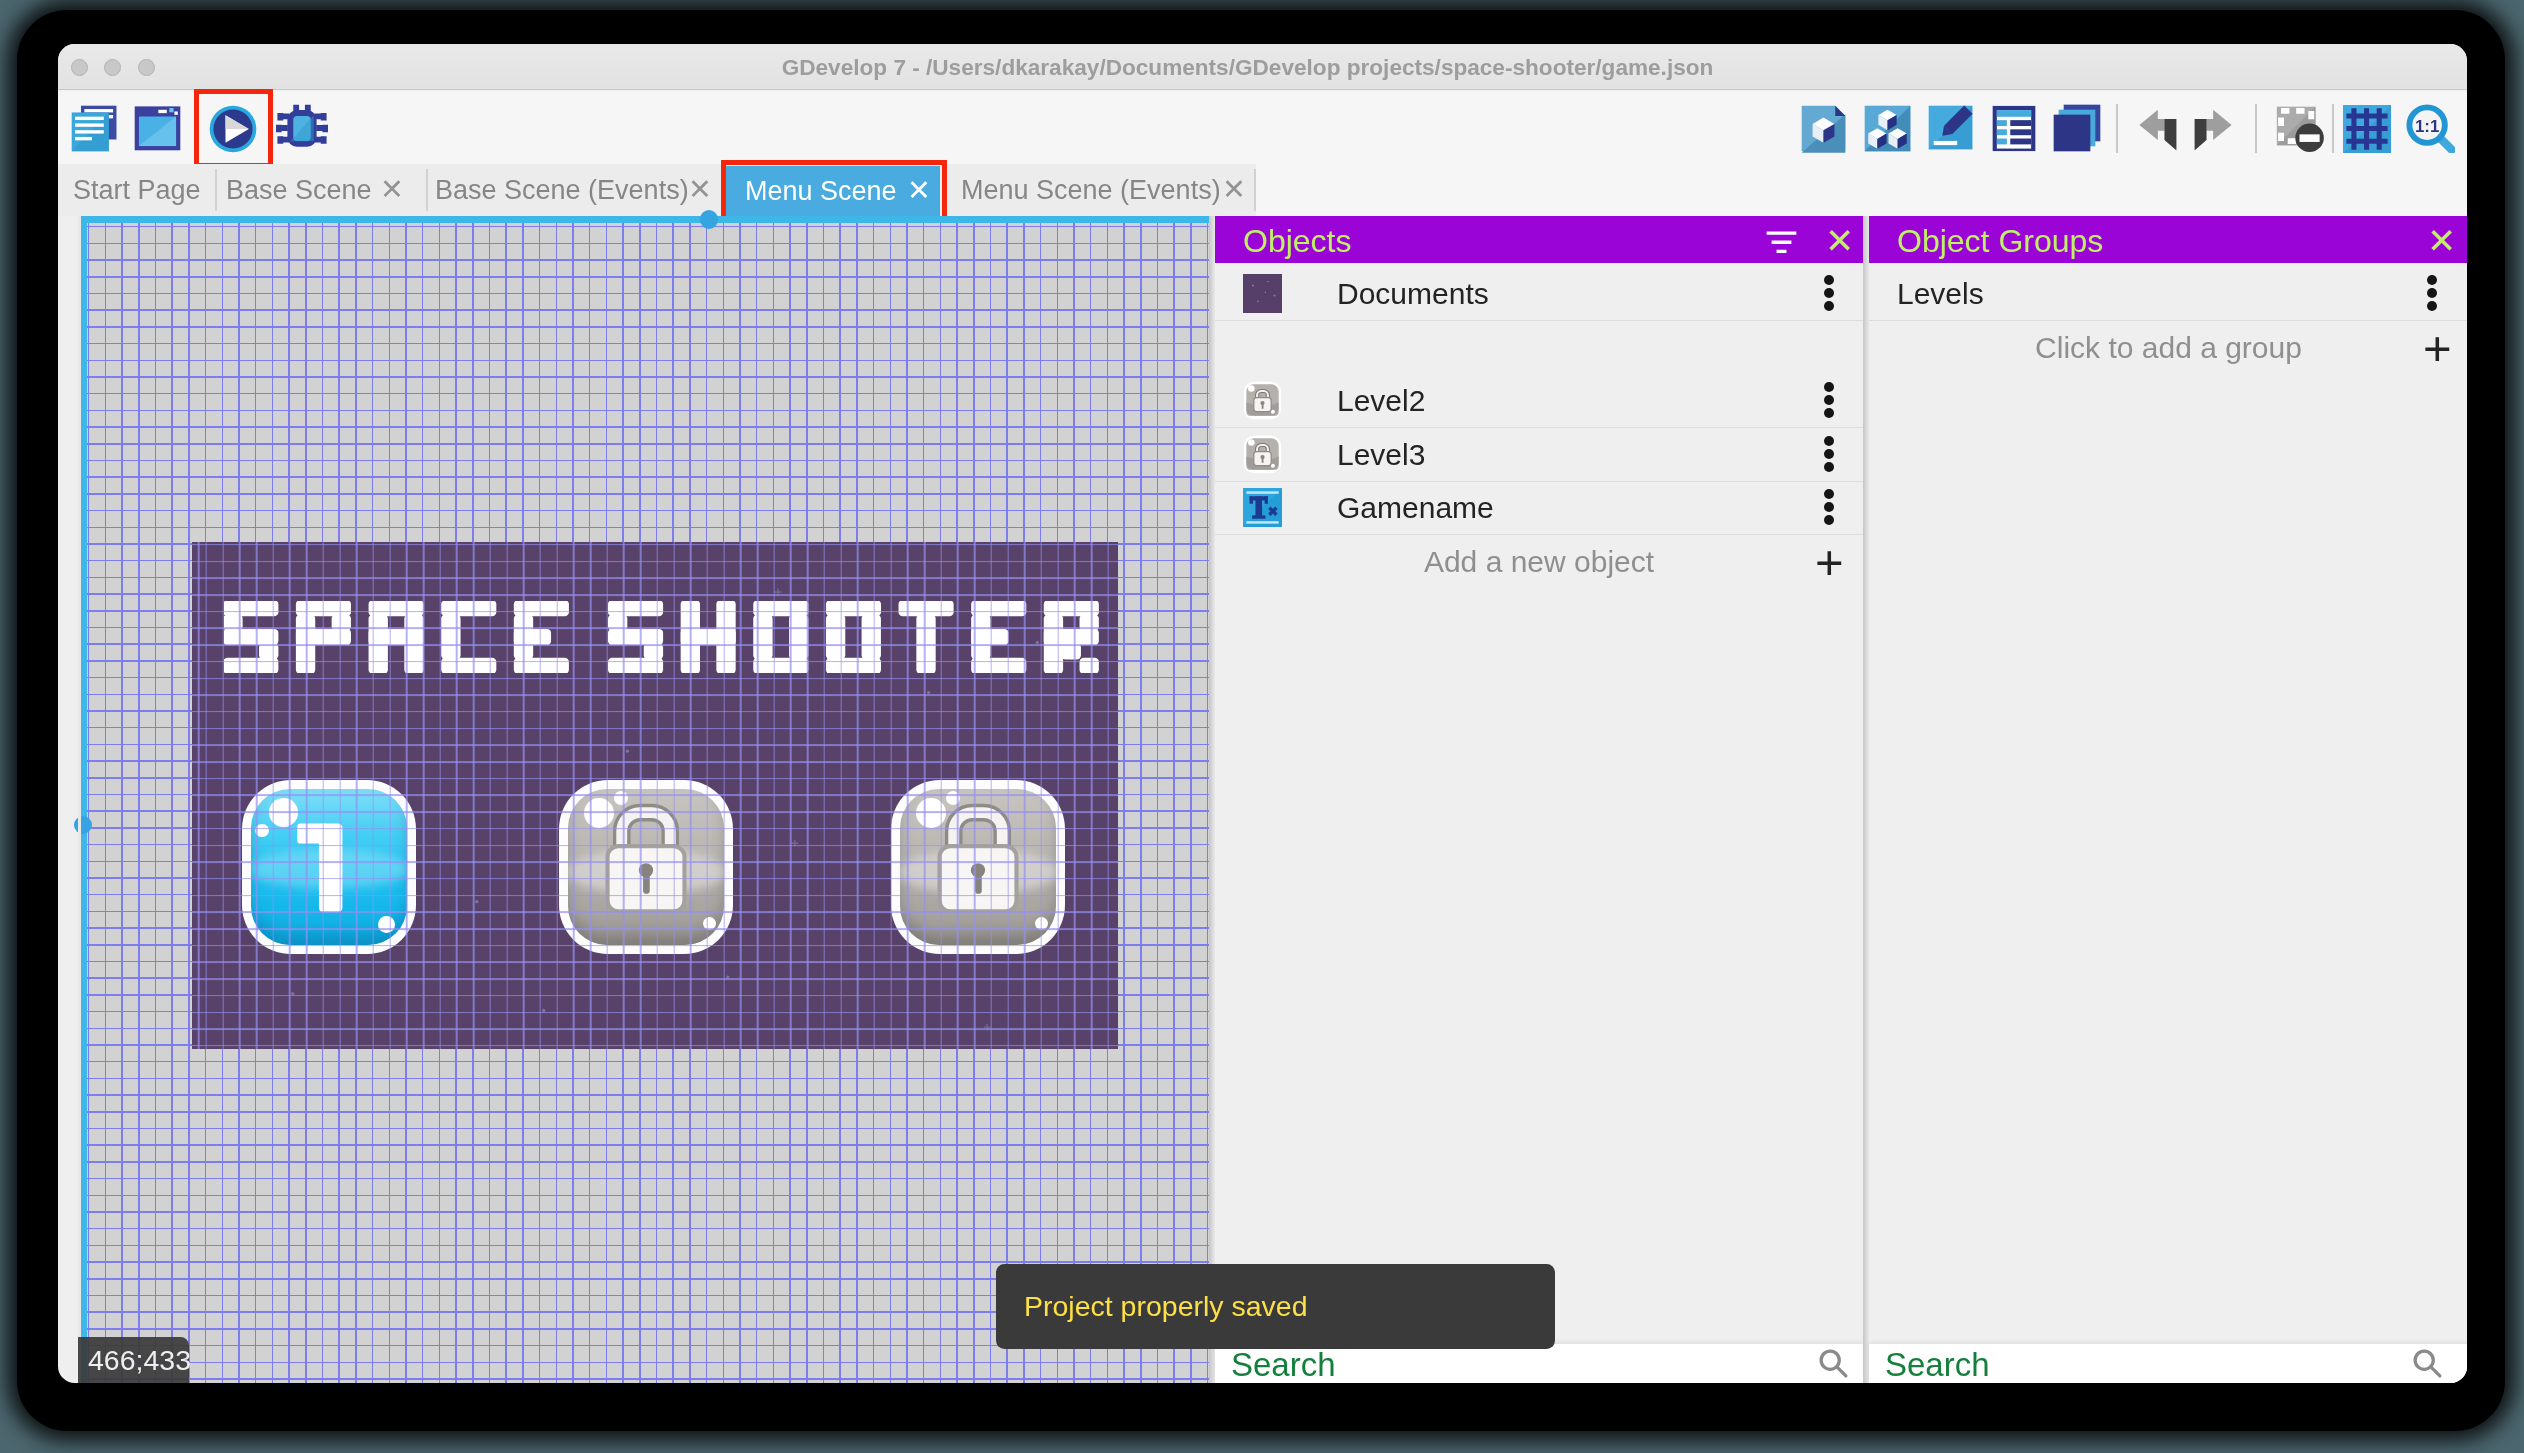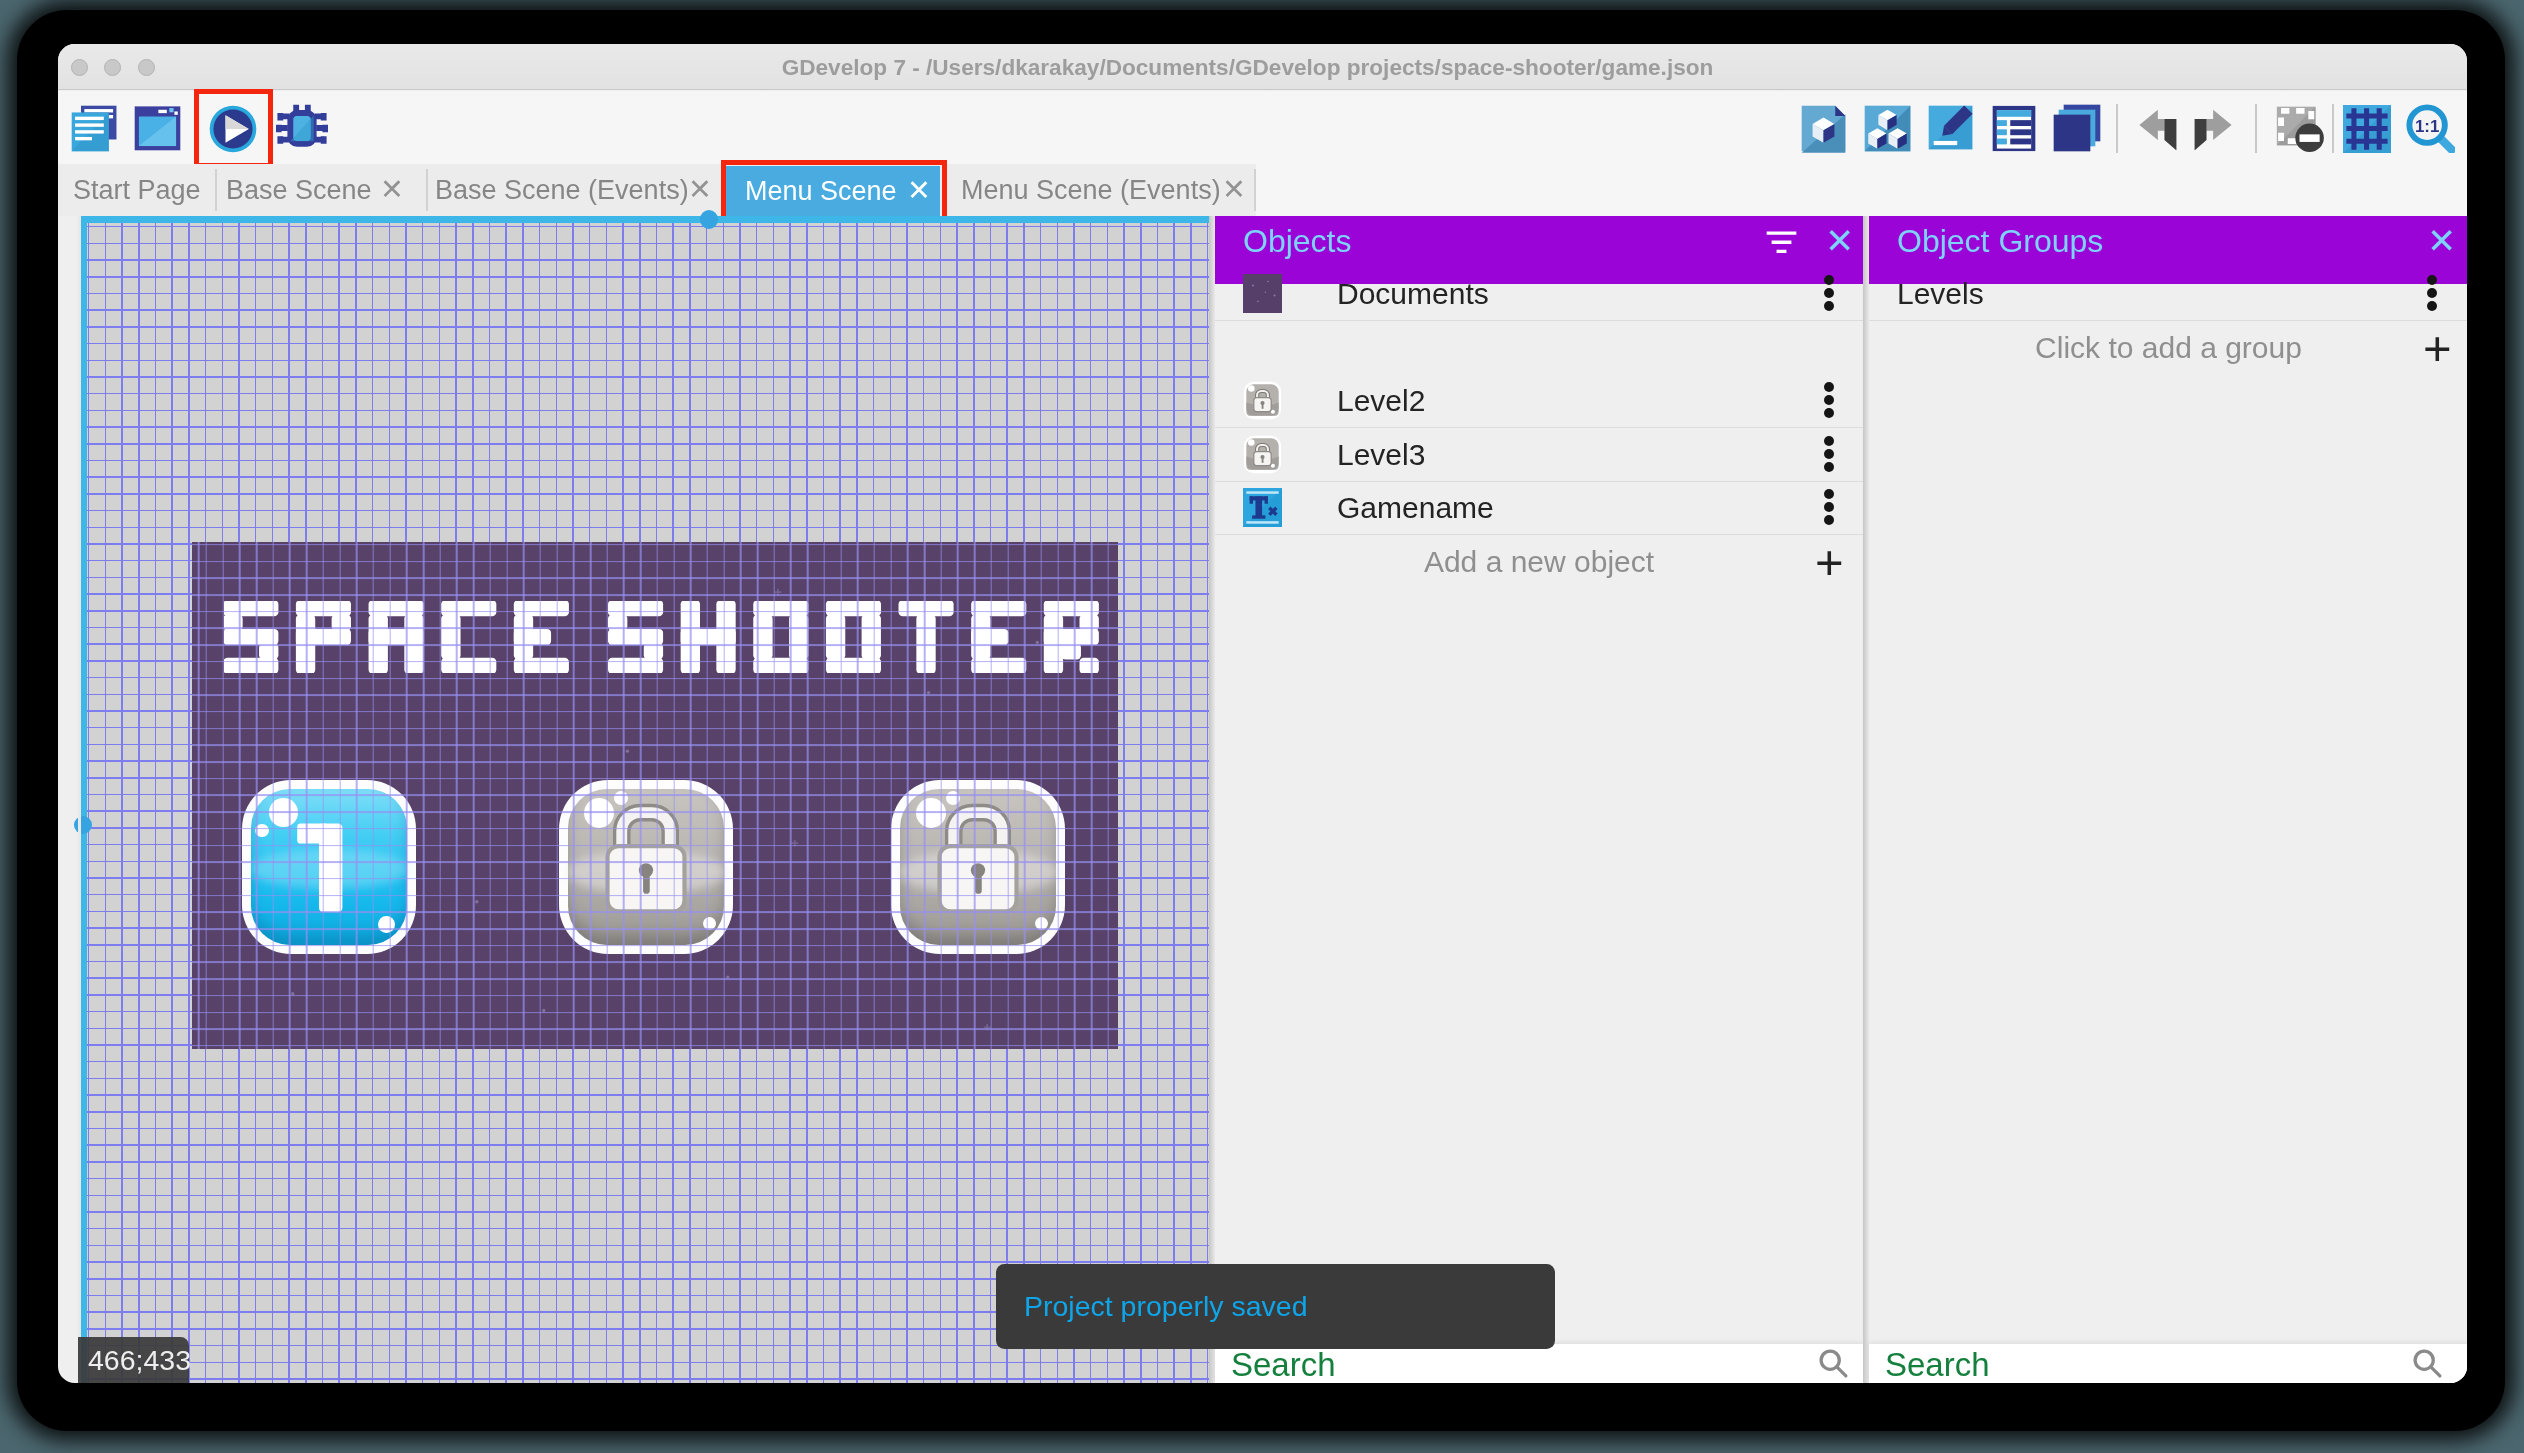--- a/index.html
+++ b/index.html
@@ -35,33 +35,33 @@
 .btn { position:absolute; width:174px; height:174px; border-radius:49px; background:#fdfdfd; box-shadow:0 5px 2.5px rgba(90,70,110,0.35); }
 .btn-in { position:absolute; left:9.2px; top:9.2px; width:156px; height:156px; border-radius:39px; overflow:hidden; }
 .btn-in.gray { background:linear-gradient(#c8c5c1 0%,#bab7b3 40%,#b1aeaa 58%,#a8a5a1 78%,#9a9793 100%); box-shadow:inset 0 -10px 13.4px rgba(60,55,50,0.27); }
 .btn-in.blue { background:linear-gradient(#7fdef8 0%,#46cff4 28%,#21c2f1 55%,#14b6ea 78%,#0fa9dd 100%); box-shadow:inset 0 -10px 13.4px rgba(0,90,140,0.3); }
 .gloss-g { position:absolute; left:6.7px; top:70px; width:161px; height:44px; background:rgba(238,236,233,0.5); border-radius:50%; filter:blur(5px); }
 .gloss-b { position:absolute; left:6.7px; top:69px; width:161px; height:40px; background:rgba(205,243,252,0.33); border-radius:50%; filter:blur(5px); }
 .bub { position:absolute; background:#fff; border-radius:50%; }
 #coord { position:absolute; left:0px; top:1121px; width:111px; height:47px; background:rgba(58,58,58,0.92); border-radius:0 8.4px 0 0; color:#eee; font-size:28.5px; line-height:47px; padding-left:10px; z-index:8;}
 .vdiv { position:absolute; top:0; width:5.9px; height:1168px; background:linear-gradient(to right,#c6c6c6,#e9e9e9); }
 .panel { position:absolute; top:0; height:1168px; background:#efefef; }
-.phead { position:absolute; left:0; top:0; width:100%; height:68px; background:#9b04d6; color:#7dd3fc; }
+.phead { position:absolute; left:0; top:0; width:100%; height:47px; background:#9b04d6; color:#bef264; }
 .phead .t { position:absolute; left:28px; top:0; height:51px; line-height:51px; font-size:32px; }
 .phead .x { position:absolute; top:0; height:51px; line-height:49px; font-size:35px; font-weight:300; }
 .row { position:absolute; left:0; width:100%; height:54px; border-bottom:1.7px solid #dcdcdc; }
 .ricon { position:absolute; left:28px; top:6.7px; width:39px; height:39px; }
 .rlabel { position:absolute; left:122px; top:0; height:54px; line-height:54px; font-size:30px; color:#232323; }
 .dots { position:absolute; width:11.7px; height:40px; }
 .dots i { display:block; width:10px; height:10px; border-radius:50%; background:#151515; margin-bottom:3.3px; }
 .addlbl { position:absolute; left:0; width:100%; text-align:center; height:54px; line-height:54px; font-size:30px; color:#8f8f8f; }
 .plus { position:absolute; font-size:49px; color:#222; font-weight:300; line-height:39px; }
 .search { position:absolute; left:0; top:1128px; width:100%; height:40px; background:#fff; box-shadow:0 -2.5px 5px rgba(0,0,0,0.08); }
 .search .t { position:absolute; left:16px; top:0; height:40px; line-height:42px; font-size:33px; color:#15803d; }
-#toast { position:absolute; left:938px; top:1220px; width:559px; height:85px; background:#3a3a3a; border-radius:8.4px; color:#0ea5e9; font-size:28.5px; line-height:85px; padding-left:28px; z-index:20; }
+#toast { position:absolute; left:938px; top:1220px; width:559px; height:85px; background:#3a3a3a; border-radius:8.4px; color:#fde047; font-size:28.5px; line-height:85px; padding-left:28px; z-index:20; }
 </style></head><body>
 <div id="shadow"></div>
 <div id="win">
   <div id="titlebar">
     <div class="light" style="left:13.4px"></div>
       <div class="light" style="left:46px"></div>
       <div class="light" style="left:80px"></div>
     <div id="title">GDevelop 7 - /Users/dkarakay/Documents/GDevelop projects/space-shooter/game.json</div>
   </div>
   <div id="toolbar">

